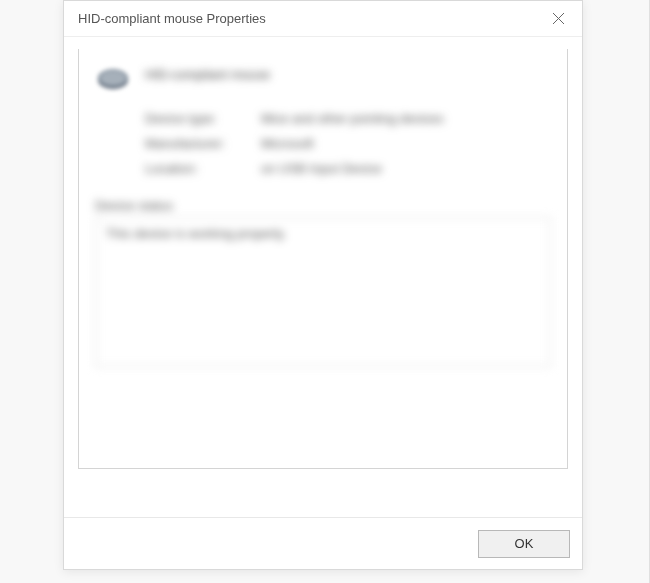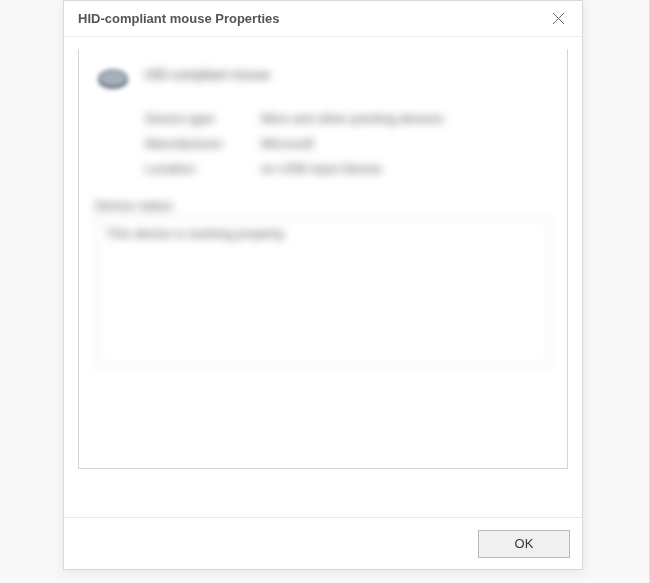--- a/index.html
+++ b/index.html
@@ -39,21 +39,20 @@
       height: 36px;
       display: flex;
       align-items: center;
       justify-content: space-between;
       padding: 0 10px 0 14px;
       border-bottom: 1px solid #eee;
     }
     .titlebar-title {
       color: #555;
       font-size: 13px;
-      font-weight: bold;
     }
     .close-btn {
       width: 28px;
       height: 28px;
       display: flex;
       align-items: center;
       justify-content: center;
       cursor: pointer;
       color: #666;
     }

